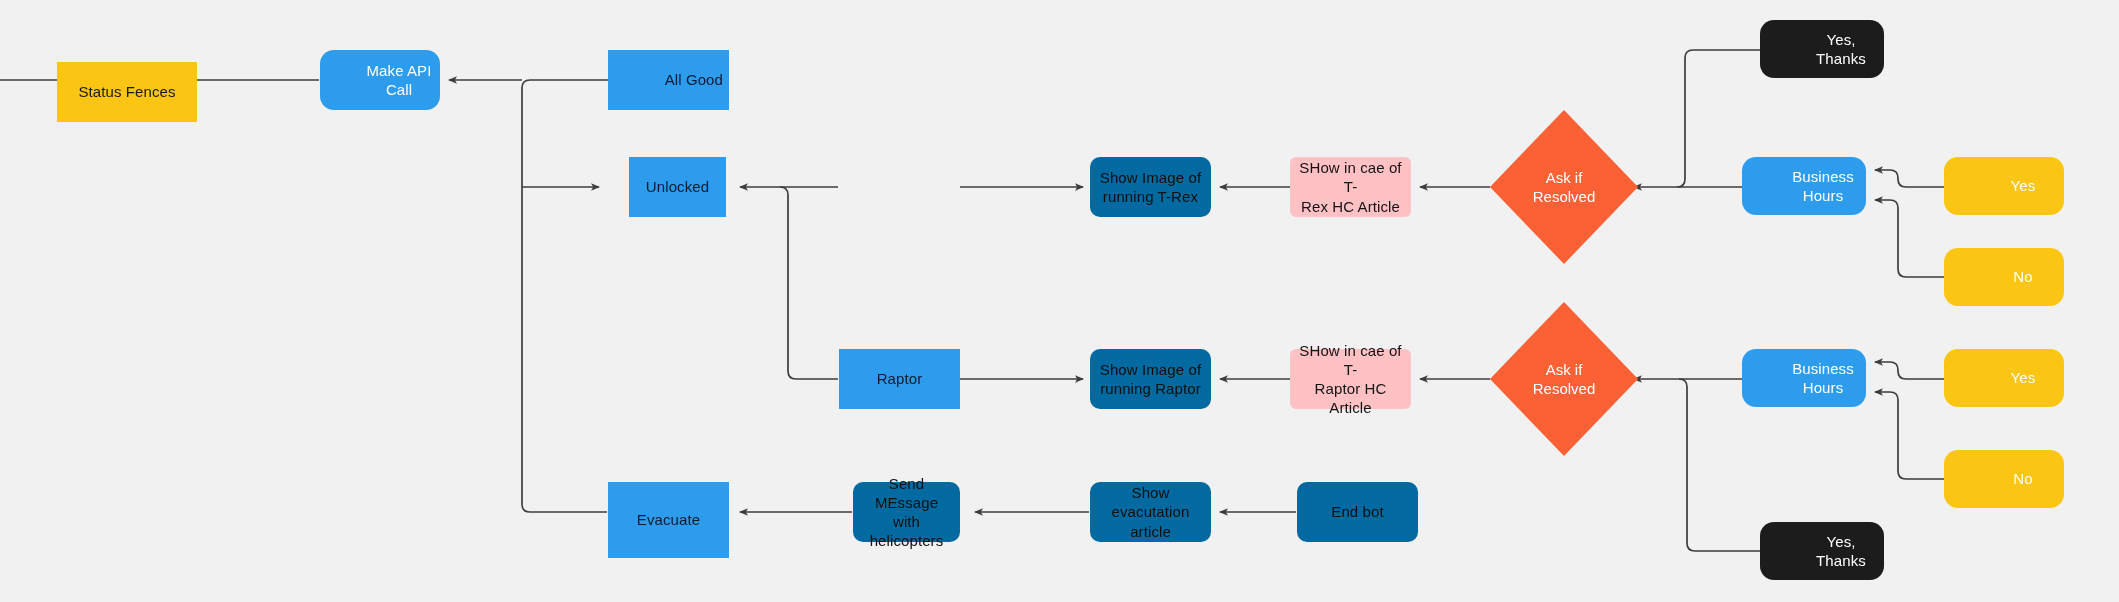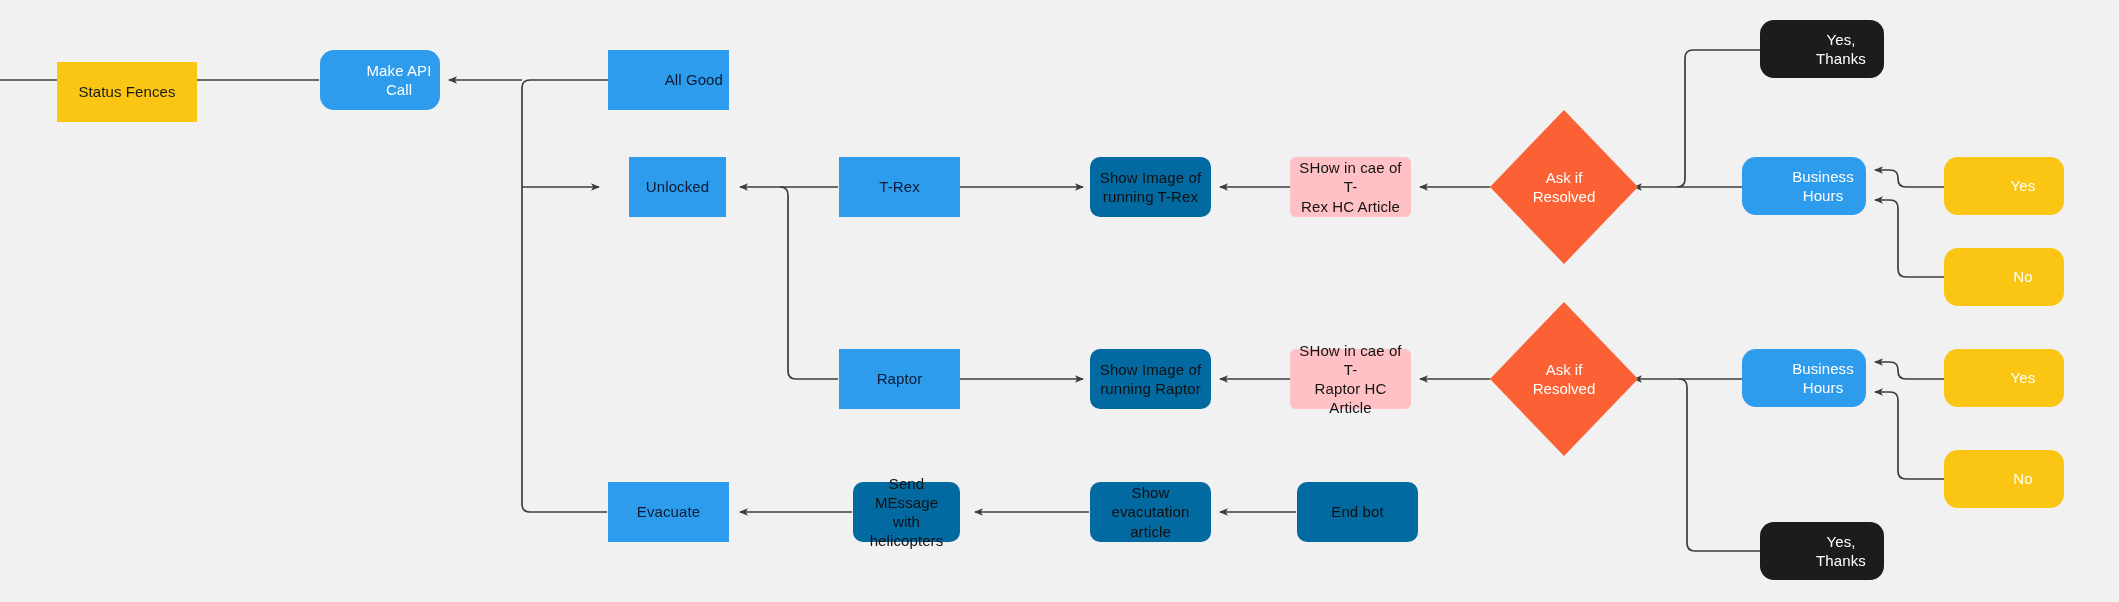--- a/index.html
+++ b/index.html
@@ -113,27 +113,24 @@
   </div>
 
   <div class="node rect blue" style="left:608px;top:50px;width:121px;height:60px;justify-content:flex-end;">
     <span>All Good</span>
   </div>
 
   <div class="node rect blue" style="left:608px;top:157px;width:97px;height:60px;margin-left:21px;">
     <span>Unlocked</span>
   </div>
 
-  <div class="node rect blue" style="left:608px;top:482px;width:121px;height:60px;">
+  <div class="node rect blue" style="left:608px;top:482px;width:121px;height:76px;">
     <span>Evacuate</span>
   </div>
 
-  <div class="node rect blue" style="left:839px;top:157px;width:121px;height:60px;">
-    <span>T-Rex</span>
-  </div>
 
   <div class="node rect blue" style="left:839px;top:349px;width:121px;height:60px;">
     <span>Raptor</span>
   </div>
 
   <div class="node rect green" style="left:1090px;top:157px;width:121px;height:60px;">
     <span>Show Image of
 running T-Rex</span>
   </div>
 

